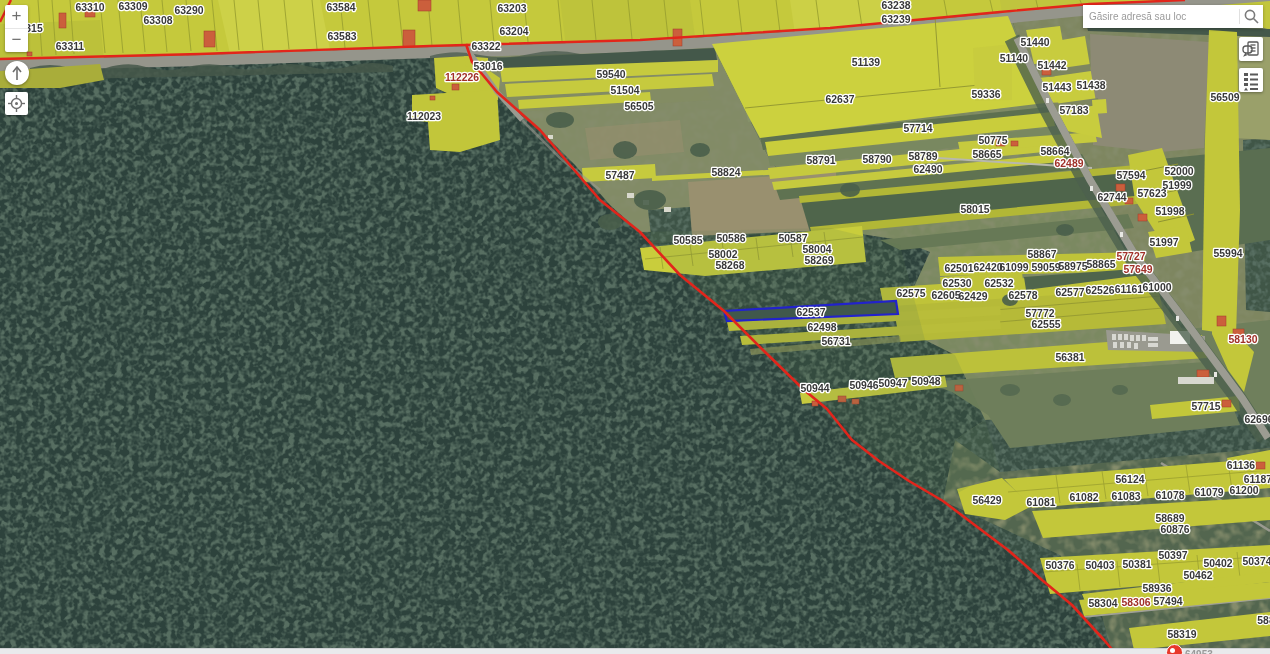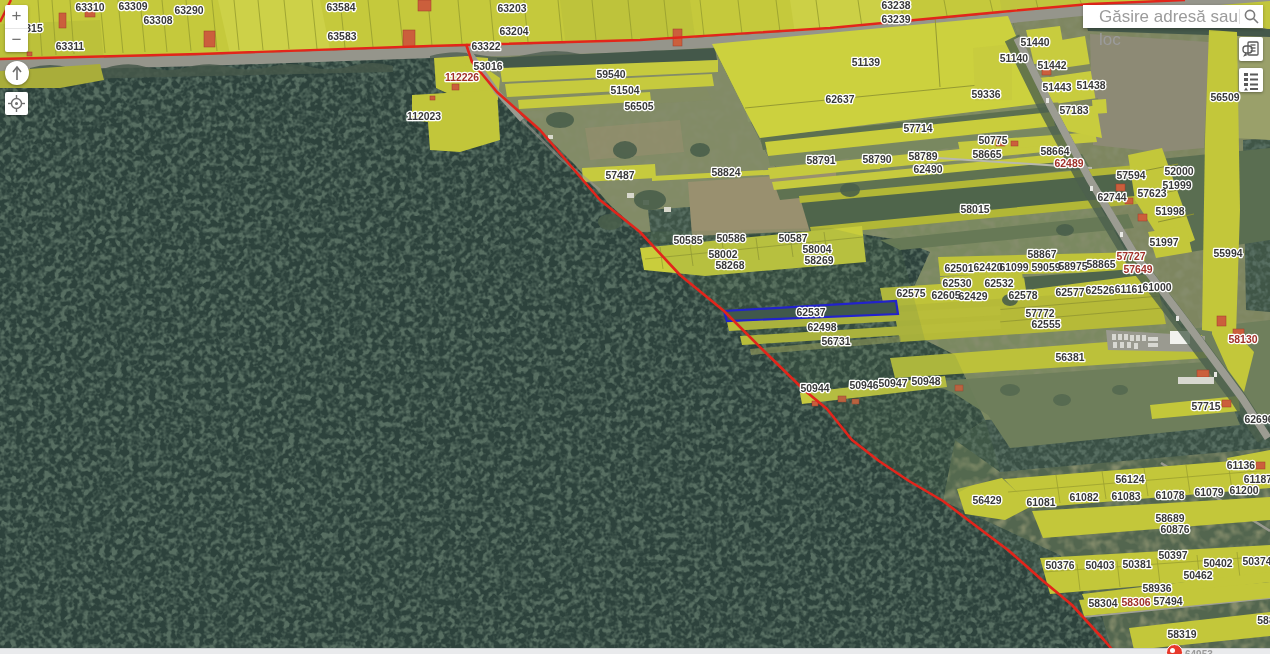--- a/index.html
+++ b/index.html
@@ -617,21 +617,21 @@
           <line x1="11.5" y1="3" x2="11.5" y2="6.5"></line>
           <line x1="11.5" y1="16.5" x2="11.5" y2="20"></line>
           <line x1="3" y1="11.5" x2="6.5" y2="11.5"></line>
           <line x1="16.5" y1="11.5" x2="20" y2="11.5"></line>
         </g>
         <circle cx="11.5" cy="11.5" r="1.5" fill="#6e6e6e"></circle>
       </svg>
 </div>
 
 <div style="position:absolute;left:1083px;top:5px;width:180px;height:23px;background:#fff;box-shadow:0 1px 3px rgba(0,0,0,.3);">
-<div style="position:absolute;left:16px;top:0;line-height:23px;font-size:17px;color:#9b9b9b;">Găsire adresă sau loc</div>
+<div style="position:absolute;left:6px;top:0;line-height:23px;font-size:10px;color:#9b9b9b;">Găsire adresă sau loc</div>
 <div style="position:absolute;right:23px;top:4px;width:1px;height:15px;background:#e0e0e0;"></div>
 <svg style="position:absolute;right:2px;top:2px;" width="19" height="19">
         <g stroke="#7a7a7a" stroke-width="1.6" fill="none">
           <circle cx="8" cy="8" r="4.6"></circle>
           <line x1="11.5" y1="11.5" x2="16" y2="16"></line>
         </g>
       </svg>
 </div>
 
 <div class="btn" style="left:1239px;top:37px;width:24px;height:24px;">

